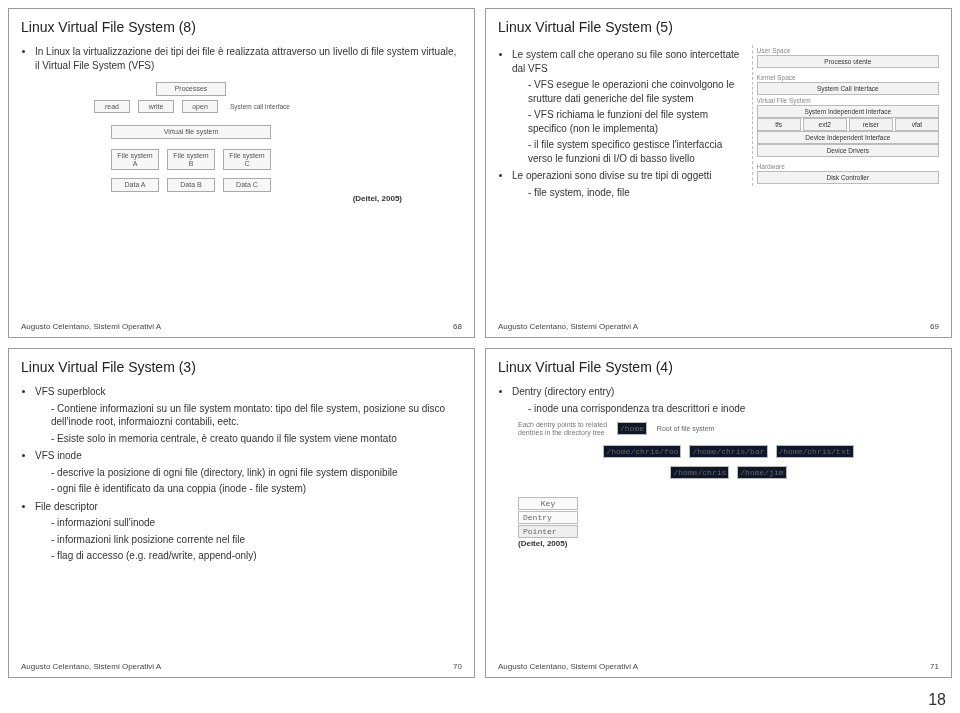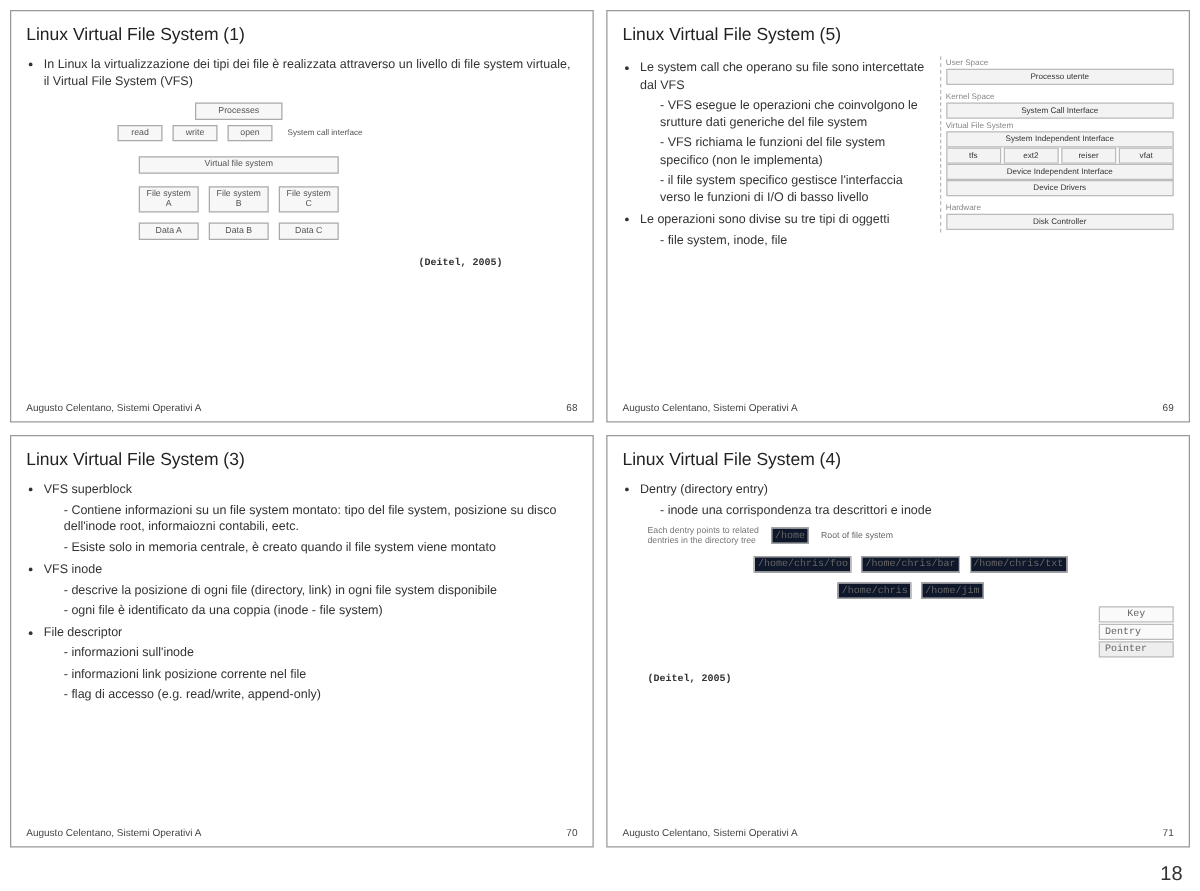--- a/index.html
+++ b/index.html
@@ -42,22 +42,21 @@
     right: 12px;
     display: flex;
     justify-content: space-between;
     font-size: 8px;
     color: #444;
   }
   .credit {
     font-size: 8px;
     font-weight: bold;
     color: #333;
-    margin-top: 12px;
-    font-family: Liberation Mono, monospace;
+    margin-top: 0;
   }
   .pagenum {
     position: absolute;
     bottom: 4px;
     right: 14px;
     font-size: 16px;
     color: #333;
   }
   .two-col { display: flex; gap: 10px; }
   .two-col > .col { flex: 1; }
@@ -115,29 +114,29 @@
     border: 1px solid #bbb;
     padding: 1px 4px;
     display: block;
     width: 60px;
     margin: 1px 0;
     background: #fafafa;
   }
   .s4-top { display: flex; align-items: flex-start; gap: 8px; }
   .s4-note { font-size: 7px; width: 90px; line-height: 1.2; font-family: "Trebuchet MS", sans-serif; color: #777; }
   .s4-rows { display: flex; gap: 6px; margin-top: 6px; justify-content: center; }
-  .s4-bottom { display: flex; justify-content: flex-end; margin-top: 4px; font-family: Liberation Mono, monospace; }
+  .s4-bottom { display: flex; justify-content: flex-start; margin-top: 16px; font-family: Liberation Mono, monospace; }
 </style>
 </head>
 <body>
 
 <div class="sheet">
 
   <div class="slide">
-    <h2>Linux Virtual File System (1)</h2>
+    <h2>Linux Virtual File System (8)</h2>
     <ul>
       <li>In Linux la virtualizzazione dei tipi dei file è realizzata attraverso un livello di file system virtuale, il Virtual File System (VFS)</li>
     </ul>
     <div class="diagram" style="margin:8px 0 0 40px; width:260px;">
       <div class="drow"><span class="dbox" style="width:70px;">Processes</span></div>
       <div class="drow" style="display:flex; align-items:center; gap:4px; justify-content:center;">
         <span class="dbox" style="width:36px;">read</span>
         <span class="dbox" style="width:36px;">write</span>
         <span class="dbox" style="width:36px;">open</span>
         <span style="font-size:6.5px; margin-left:6px;">System call interface</span>

